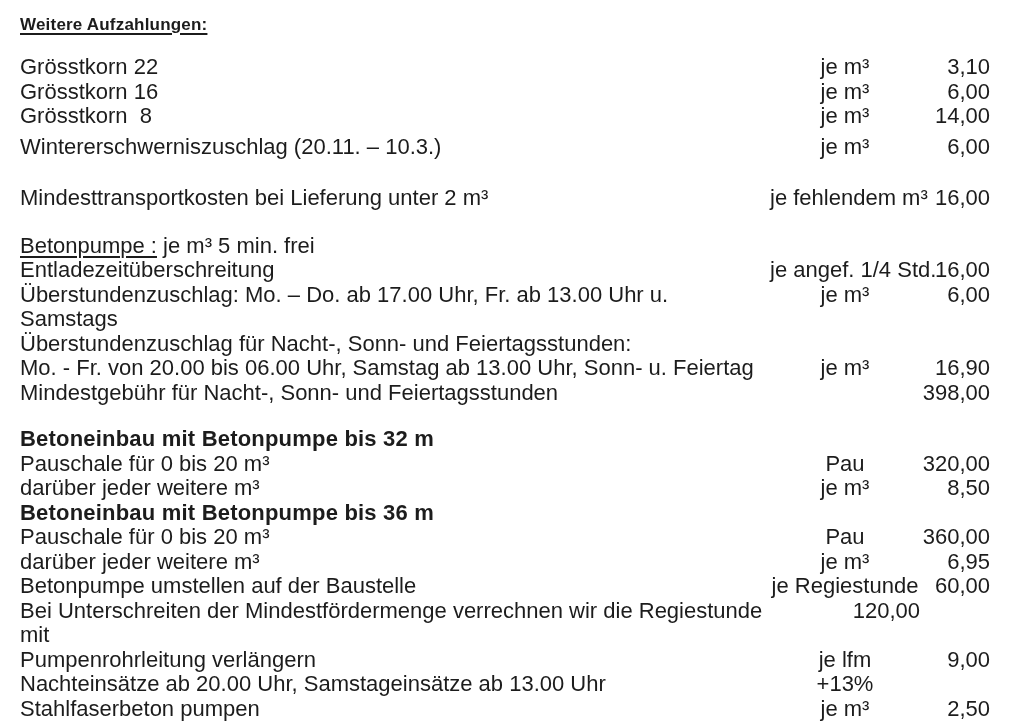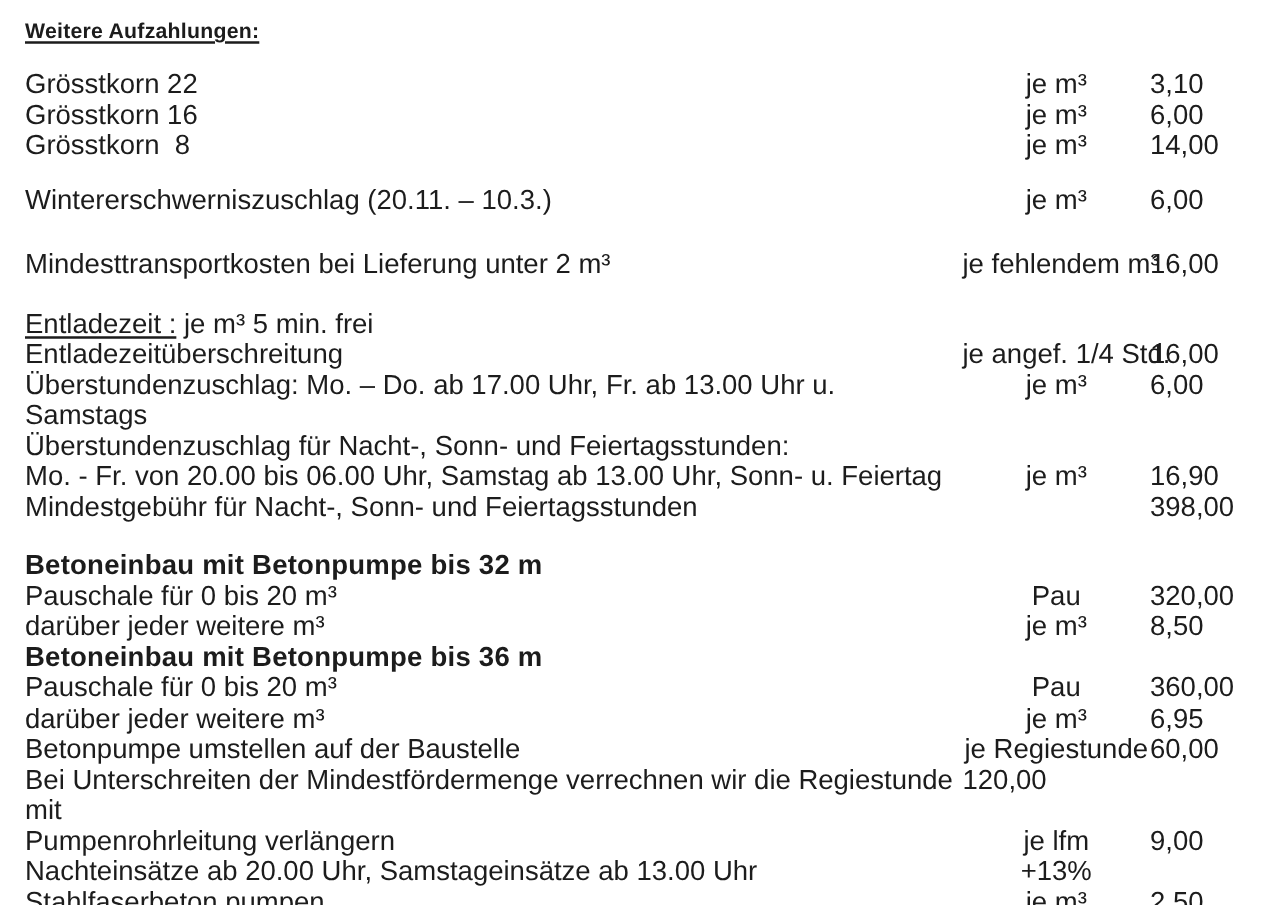--- a/index.html
+++ b/index.html
@@ -32,21 +32,21 @@
     grid-template-columns: 1fr 150px 70px;
     align-items: baseline;
     font-size: 22px;
     line-height: 24.5px;
   }
   .row .label {
     text-align: left;
     white-space: pre-wrap;
   }
   .row .unit  { text-align: center; white-space: nowrap; }
-  .row .price { text-align: left;  white-space: nowrap; }
+  .row .price { text-align: right;  white-space: nowrap; }
   .row.bold .label { font-weight: bold; letter-spacing: 0.2px; }
   .label u {
     text-decoration: underline;
     text-underline-offset: 3px;
   }
 </style>
 </head>
 <body>
 
 <div class="page">
@@ -64,34 +64,34 @@
     <span class="unit">je m³</span>
     <span class="price">6,00</span>
   </div>
 
   <div class="row">
     <span class="label"><u></u><span>Grösstkorn  8</span></span>
     <span class="unit">je m³</span>
     <span class="price">14,00</span>
   </div>
 
-  <div class="row" style="margin-top: 19px;">
+  <div class="row" style="margin-top: 6px;">
     <span class="label"><u></u><span>Wintererschwerniszuschlag (20.11. – 10.3.)</span></span>
     <span class="unit">je m³</span>
     <span class="price">6,00</span>
   </div>
 
   <div class="row" style="margin-top: 27px;">
     <span class="label"><u></u><span>Mindesttransportkosten bei Lieferung unter 2 m³</span></span>
     <span class="unit">je fehlendem m³</span>
     <span class="price">16,00</span>
   </div>
 
   <div class="row" style="margin-top: 23px;">
-    <span class="label" style="grid-column: 1 / -1;"><u>Entladezeit :</u><span> je m³ 5 min. frei</span></span>
+    <span class="label" style="grid-column: 1 / -1;"><u>Betonpumpe :</u><span> je m³ 5 min. frei</span></span>
     <span class="unit"></span>
     <span class="price"></span>
   </div>
 
   <div class="row">
     <span class="label"><u></u><span>Entladezeitüberschreitung</span></span>
     <span class="unit">je angef. 1/4 Std.</span>
     <span class="price">16,00</span>
   </div>
 

